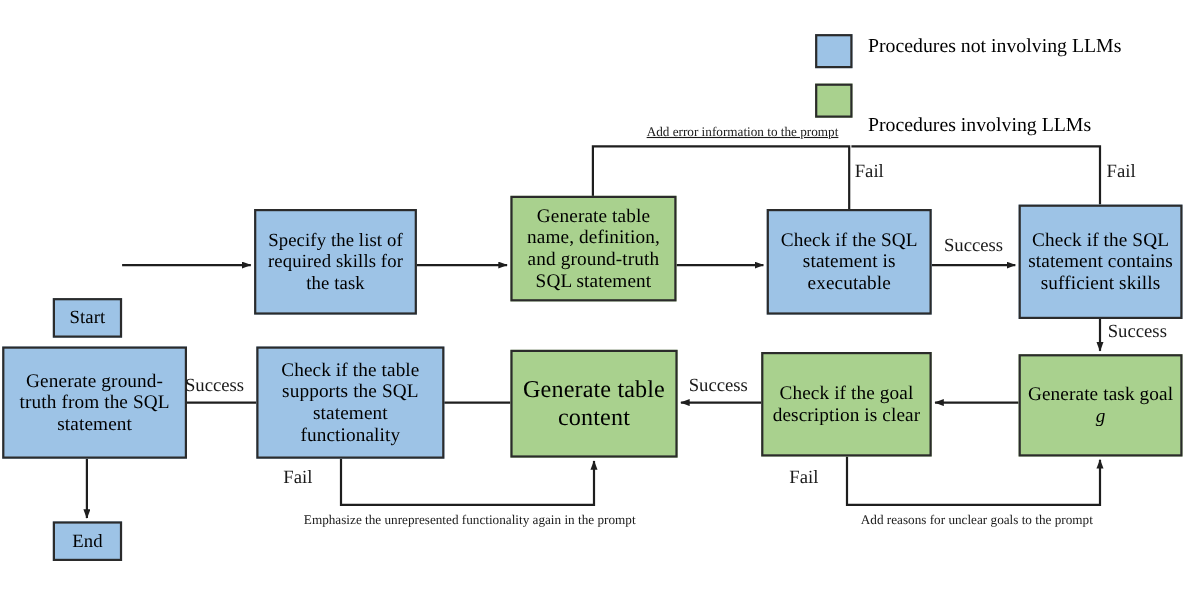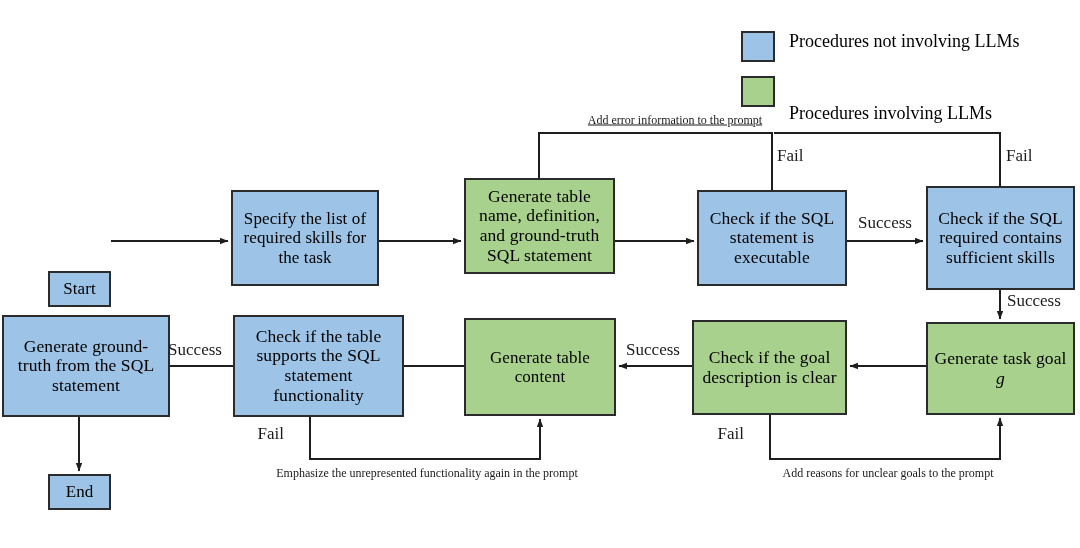--- a/index.html
+++ b/index.html
@@ -113,35 +113,35 @@
 
   <div class="node green" style="left:464px; top:178px; width:151px; height:96px; font-size:17.5px;">
     <span>Generate table name, definition, and ground-truth SQL statement</span>
   </div>
 
   <div class="node blue" style="left:697px; top:190px; width:150px; height:96px; font-size:17.5px;">
     <span>Check if the SQL statement is executable</span>
   </div>
 
   <div class="node blue" style="left:926px; top:186px; width:149px; height:104px; font-size:17.5px;">
-    <span>Check if the SQL required contains sufficient skills</span>
+    <span>Check if the SQL statement contains sufficient skills</span>
   </div>
 
   <div class="node green" style="left:926px; top:322px; width:149px; height:93px; font-size:17.5px;">
     <span>
       <span>Generate task goal </span>
         <span class="ital">g</span>
     </span>
   </div>
 
   <div class="node green" style="left:692px; top:320px; width:155px; height:95px; font-size:17.5px;">
     <span>Check if the goal description is clear</span>
   </div>
 
-  <div class="node green" style="left:464px; top:318px; width:152px; height:98px; font-size:17px;">
+  <div class="node green" style="left:464px; top:318px; width:152px; height:98px; font-size:22px;">
     <span>Generate table content</span>
   </div>
 
   <div class="node blue" style="left:233px; top:315px; width:171px; height:102px; font-size:17.5px;">
     <span>Check if the table supports the SQL statement functionality</span>
   </div>
 
   <div class="node blue" style="left:2px;   top:315px; width:168px; height:102px; font-size:17.5px;">
     <span>Generate ground-truth from the SQL statement</span>
   </div>

